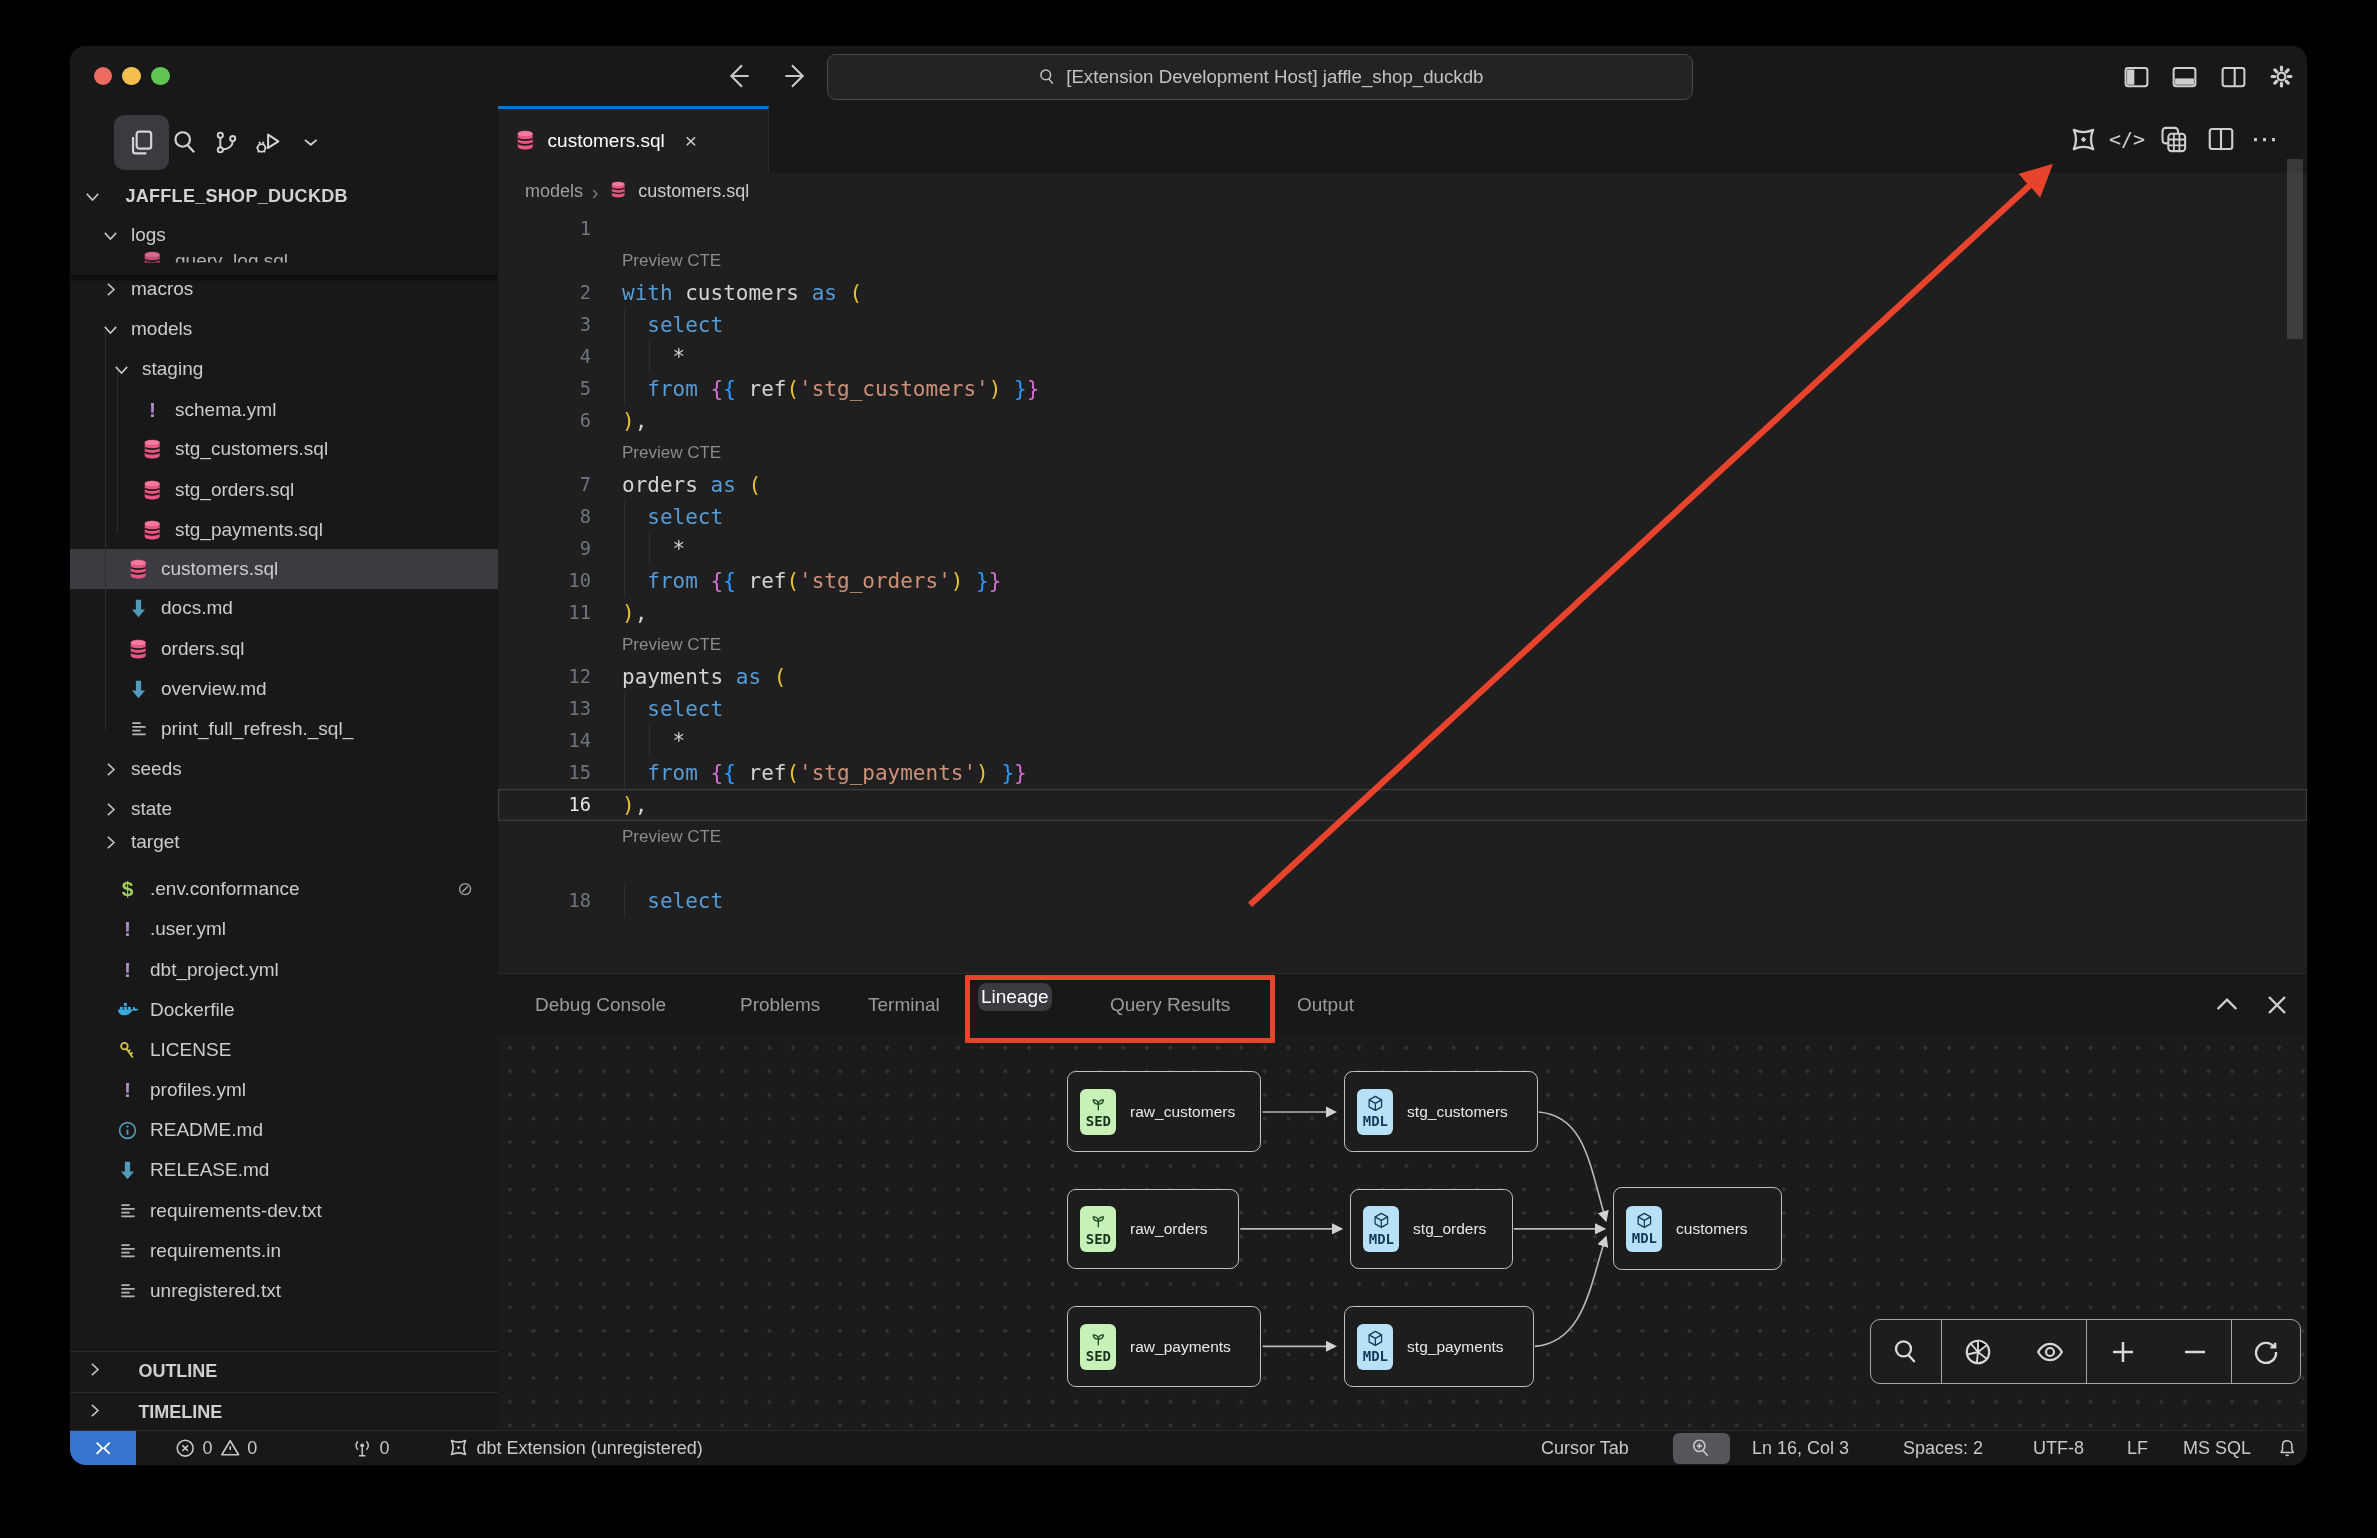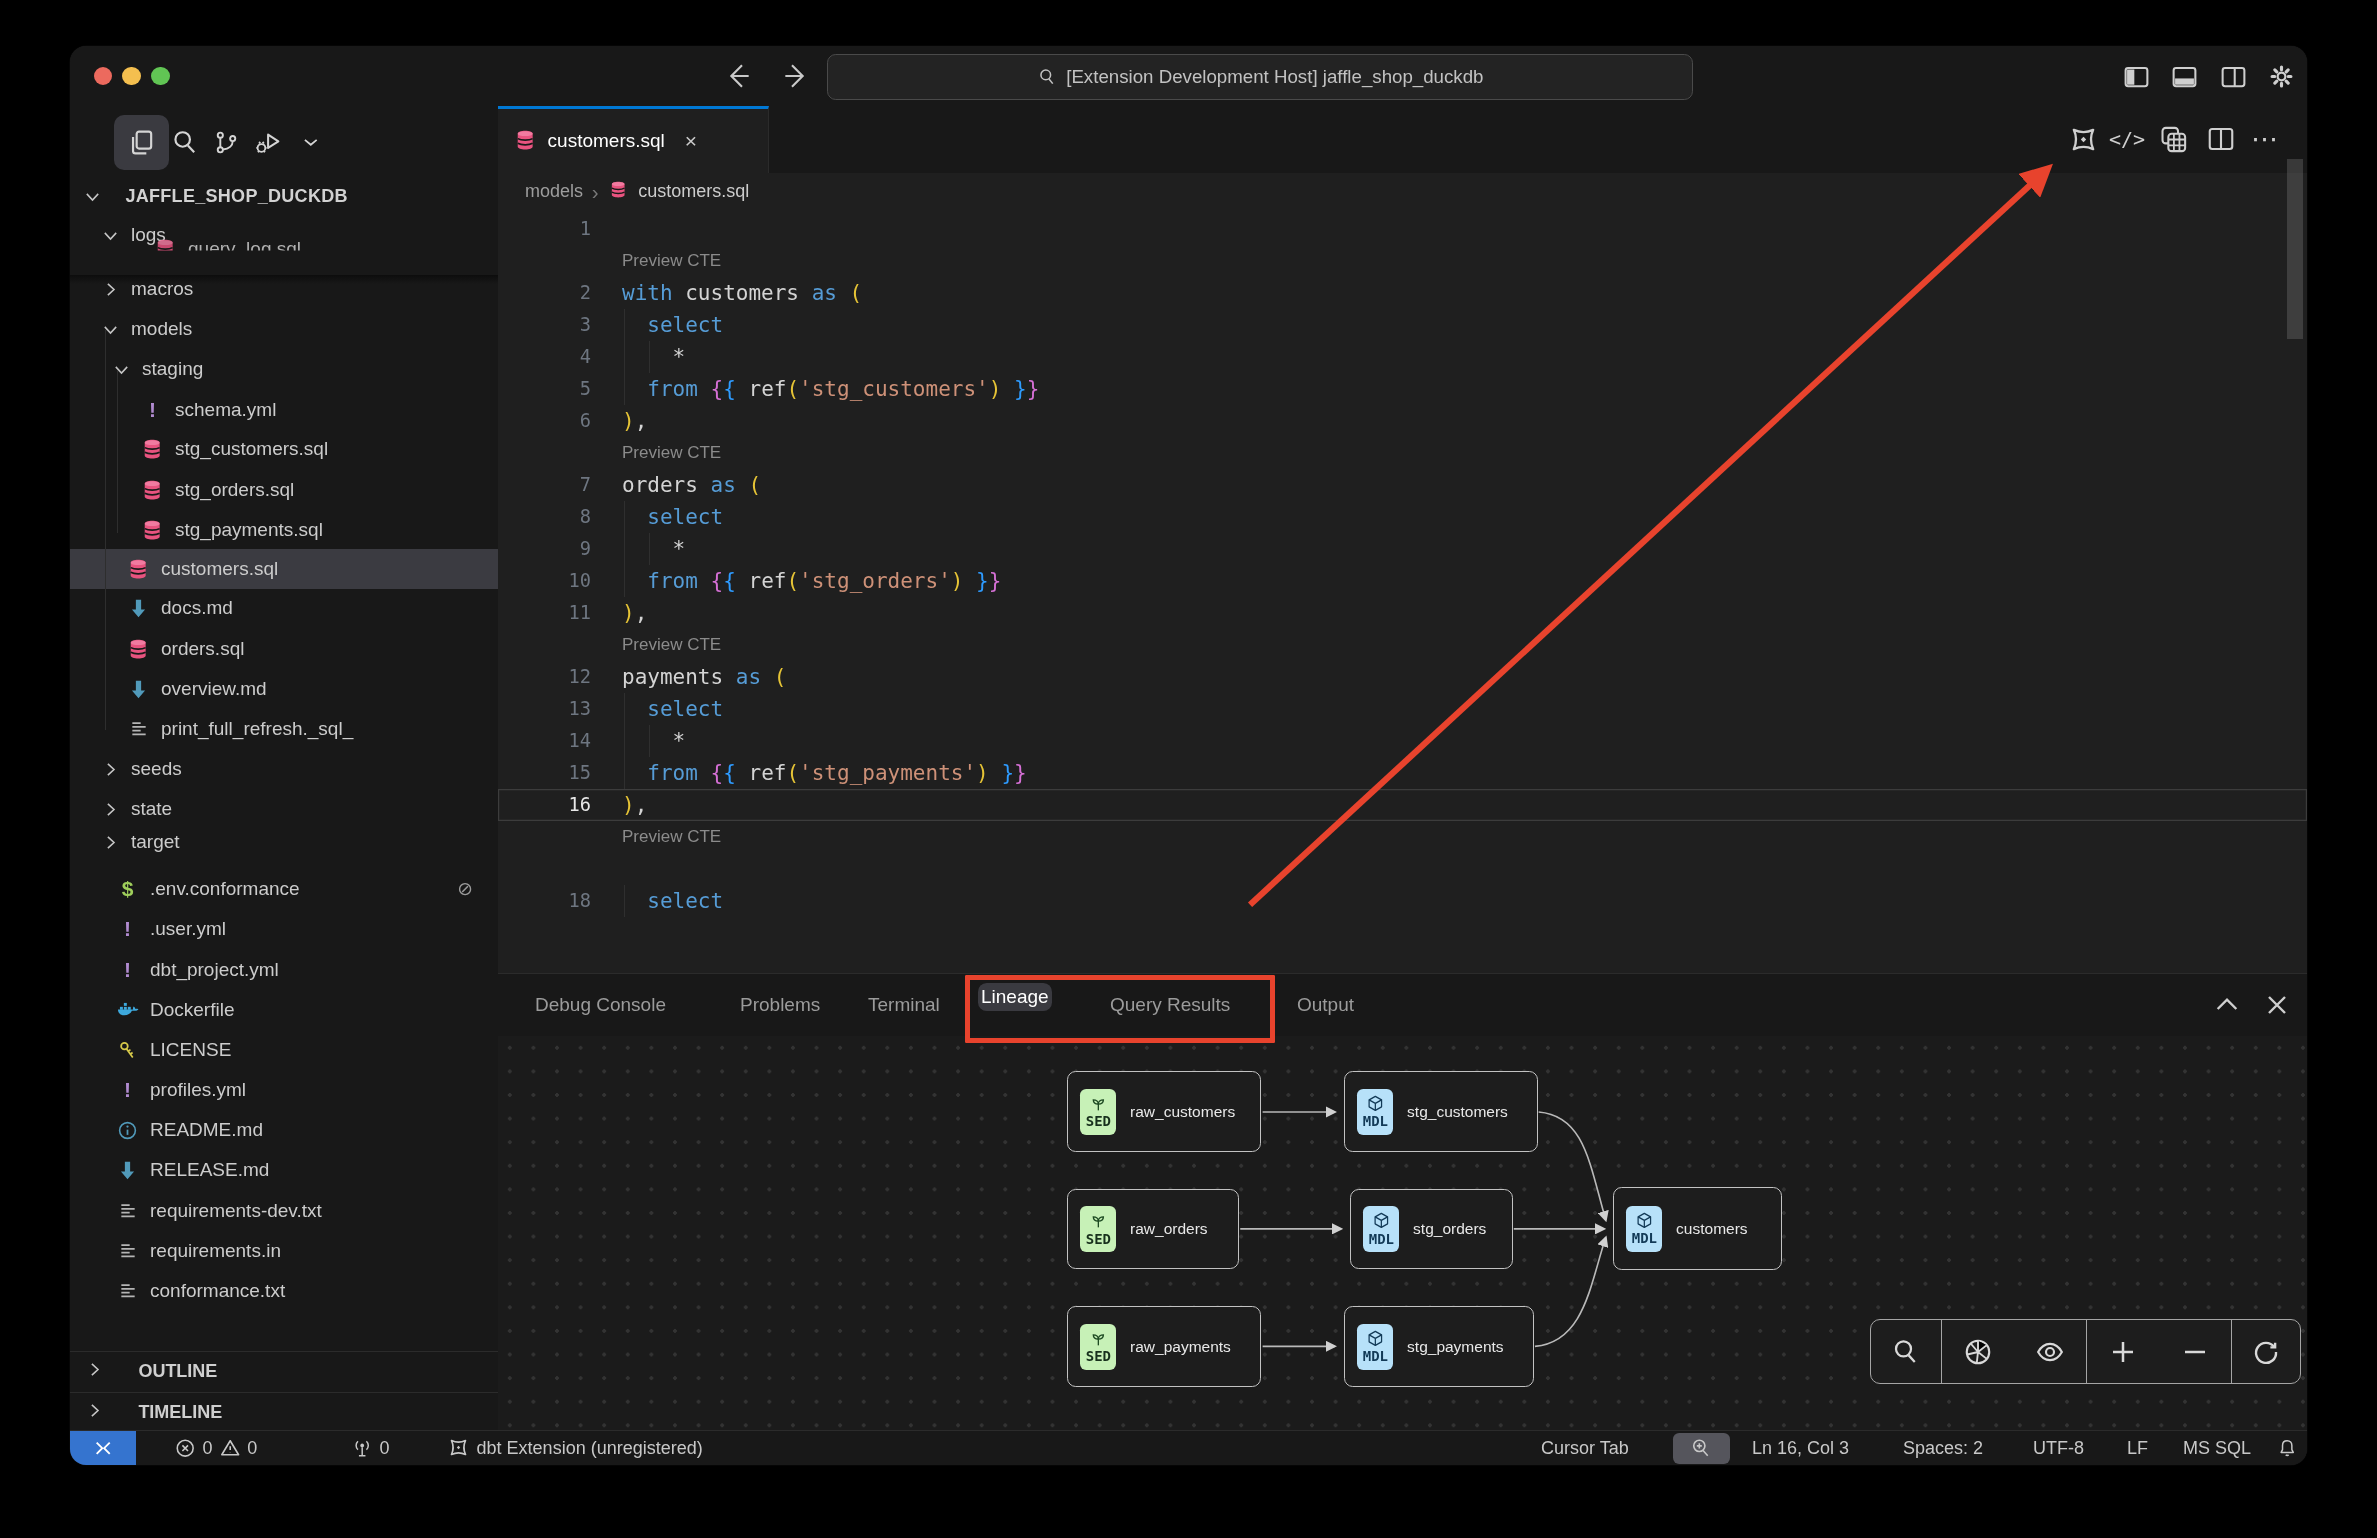--- a/index.html
+++ b/index.html
@@ -167,21 +167,21 @@
               <path d="M5.5 9l6.5 7 6.5-7" stroke="#c5c5c5" stroke-width="1.8" fill="none"></path>
             </svg></span>
           <span class="lbl">JAFFLE_SHOP_DUCKDB</span>
         </div>
         <div class="trow abs" style="top: 109px;">
           <span class="chev" style="margin-left: 30px;"><svg width="21" height="21" viewBox="0 0 24 24">
               <path d="M5.5 9l6.5 7 6.5-7" stroke="#c5c5c5" stroke-width="1.8" fill="none"></path>
             </svg></span>
           <span class="lbl">logs</span>
         </div>
-        <div class="trow abs" style="top: 123px; clip-path: inset(0px 0px 46%); opacity: 0.85; padding-left: 13px;">
+        <div class="trow abs" style="top: 135px; clip-path: inset(0px 0px 46%); opacity: 0.85;">
           <span class="ficon" style="margin-left: 70px;">
             <svg width="22.4" height="22.4" viewBox="0 0 24 24">
               <path fill="#e8537f" d="M4 5c0-1.7 3.6-3 8-3s8 1.3 8 3v14c0 1.7-3.6 3-8 3s-8-1.3-8-3z"></path>
               <ellipse cx="12" cy="5" rx="8" ry="2.6" fill="#f17ba0"></ellipse>
               <path d="M4 10.3c1.9 1.1 4.7 1.7 8 1.7s6.1-.6 8-1.7M4 15.3c1.9 1.1 4.7 1.7 8 1.7s6.1-.6 8-1.7" stroke="#181818" stroke-width="1.8" fill="none"></path>
             </svg>
           </span>
           <span class="lbl">query_log.sql</span>
         </div>
         <div class="trow abs" style="top: 163px;">
@@ -383,21 +383,21 @@
             </svg>
           </span>
           <span class="lbl">requirements.in</span>
         </div>
         <div class="trow abs" style="top: 1165px;">
           <span class="ficon" style="margin-left: 45px;">
             <svg width="20" height="20" viewBox="0 0 24 24">
               <path d="M4 5h10M4 9.5h16M4 14h10M4 18.5h16" stroke="#b5b5b5" stroke-width="2"></path>
             </svg>
           </span>
-          <span class="lbl">conformance.txt</span>
+          <span class="lbl">unregistered.txt</span>
         </div>
       </div>
     <div class="guide abs" style="left:35px;top:224px;height:400px"></div>
     <div class="guide abs" style="left:47px;top:264px;height:163px"></div>
     <div id="sticky-line" class="abs"></div>
     <div id="sections">
         <div class="sec-row abs" style="top: 1245px;">
           <span class="chev" style="margin-left:13.7px"><svg width="21" height="21" viewBox="0 0 24 24">
               <path d="M9 5.5l7 6.5-7 6.5" stroke="#c5c5c5" stroke-width="1.8" fill="none"></path>
             </svg></span>

